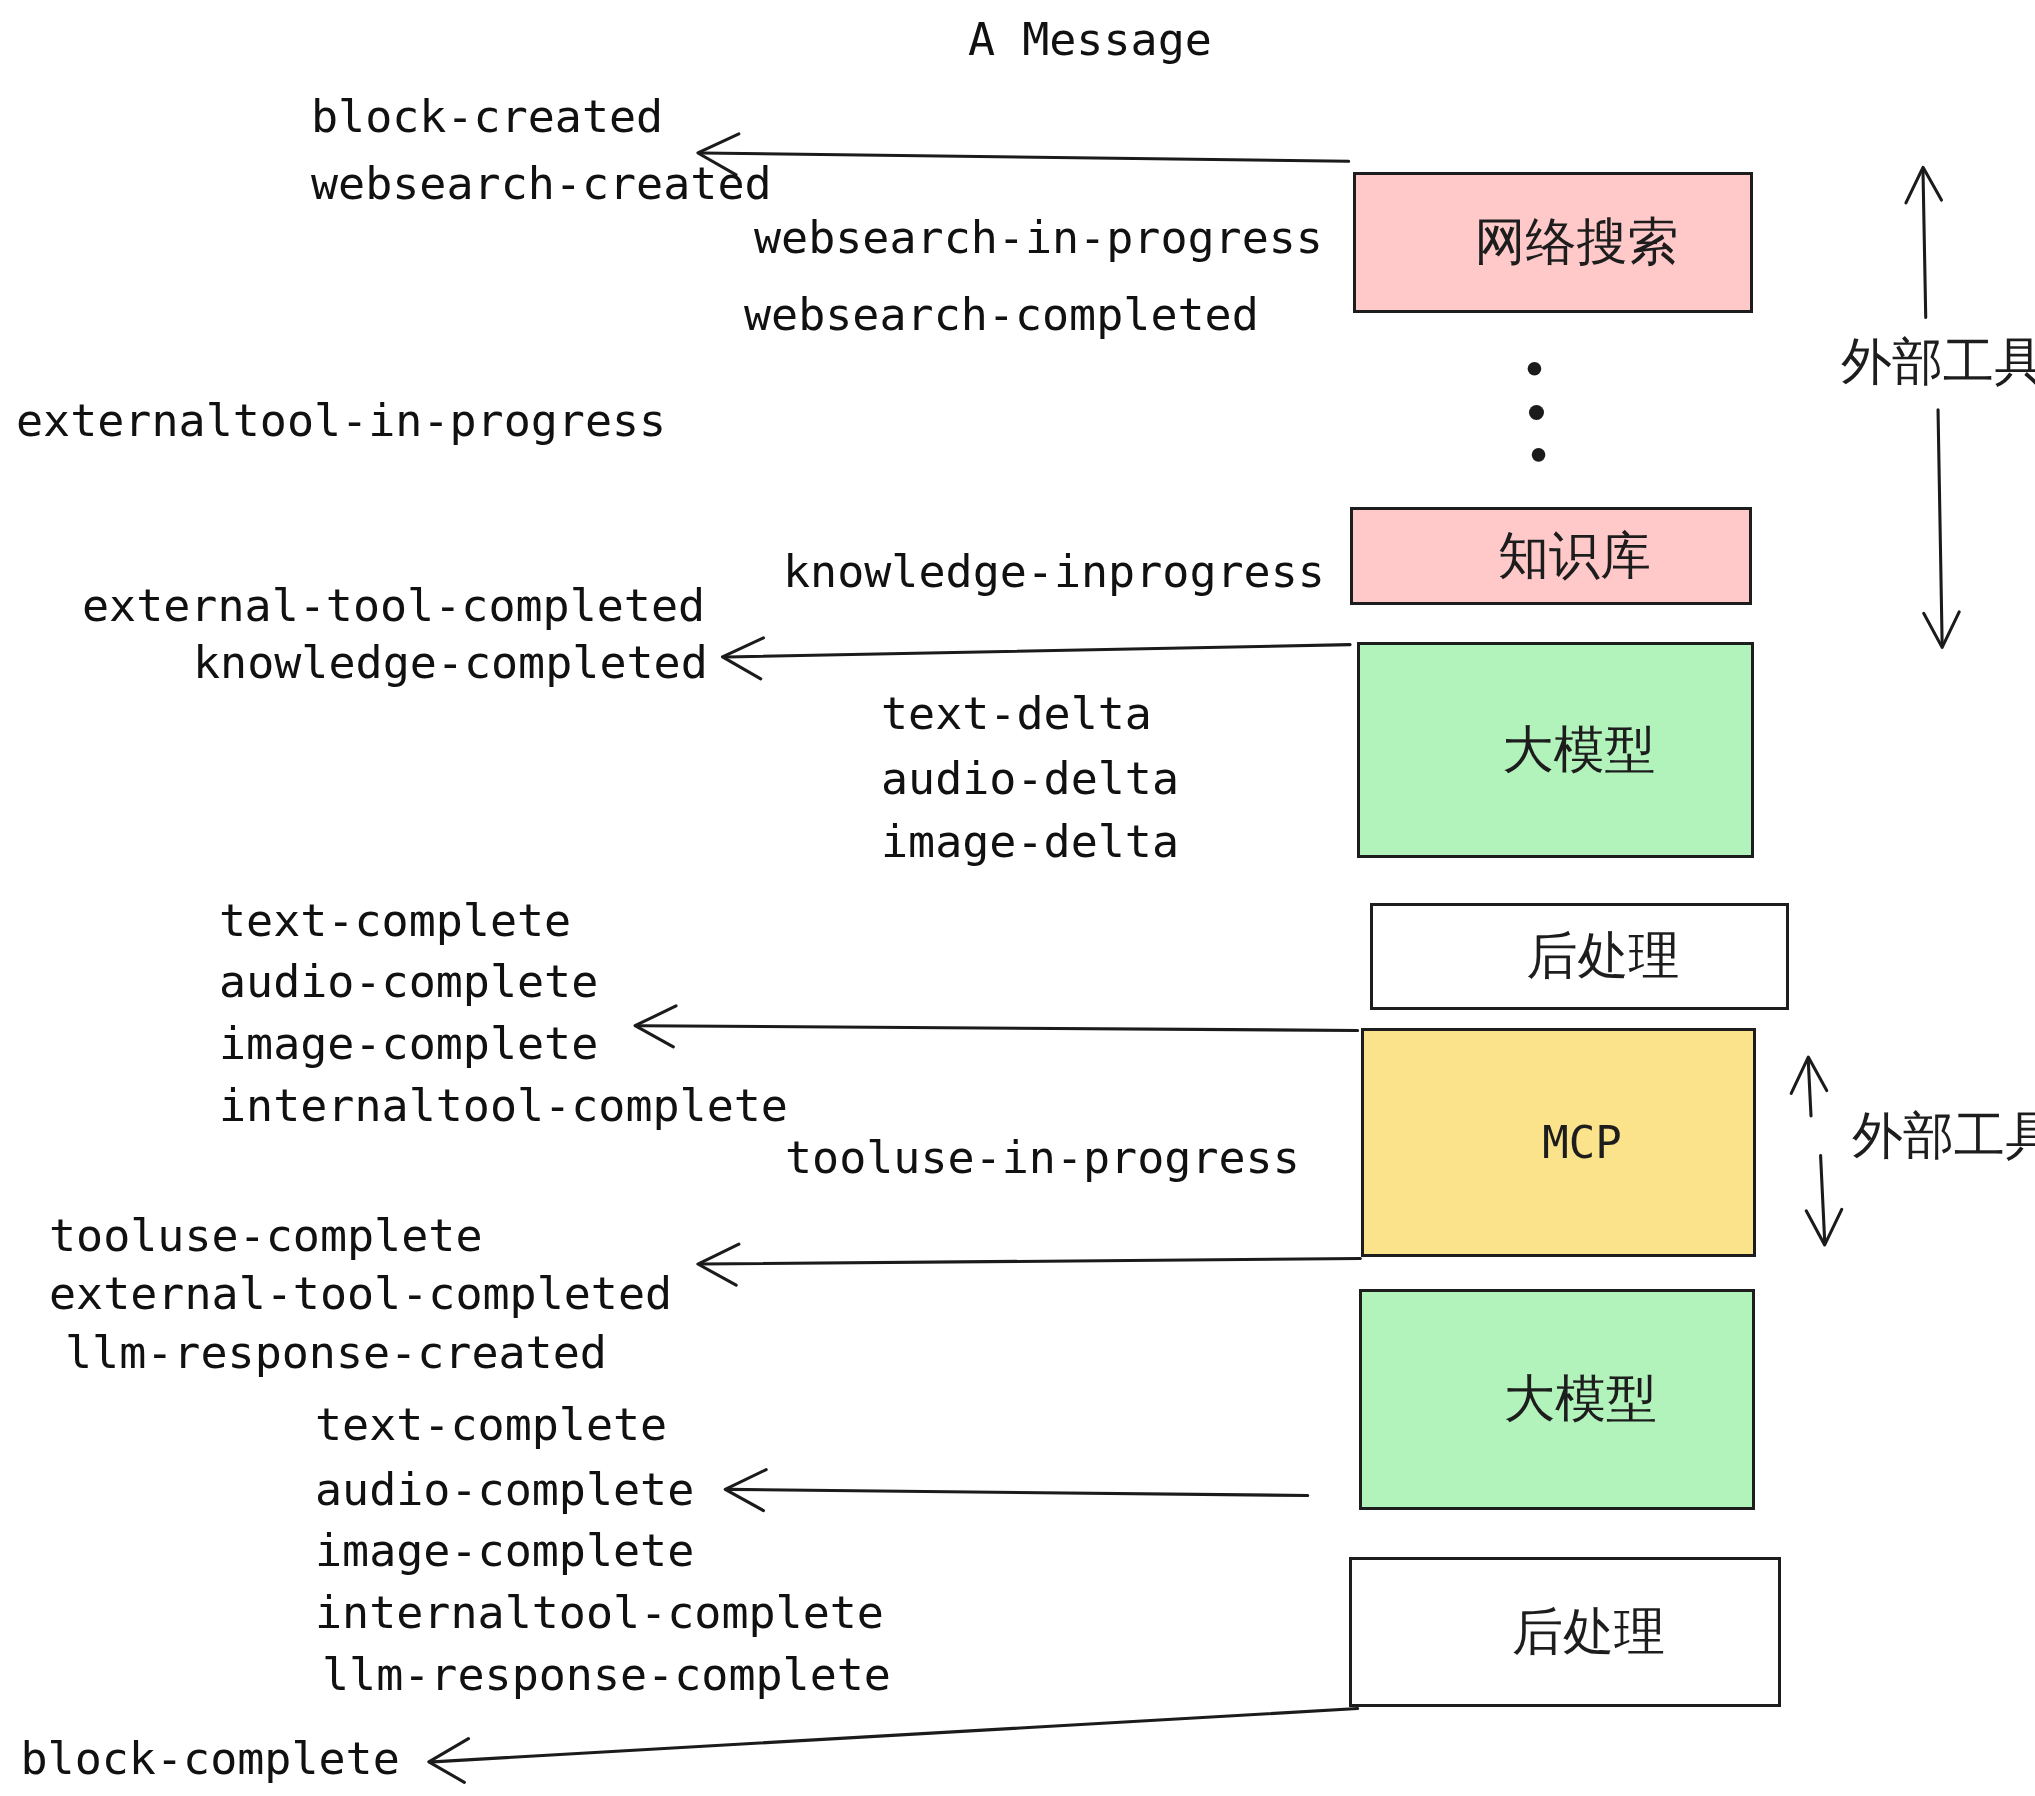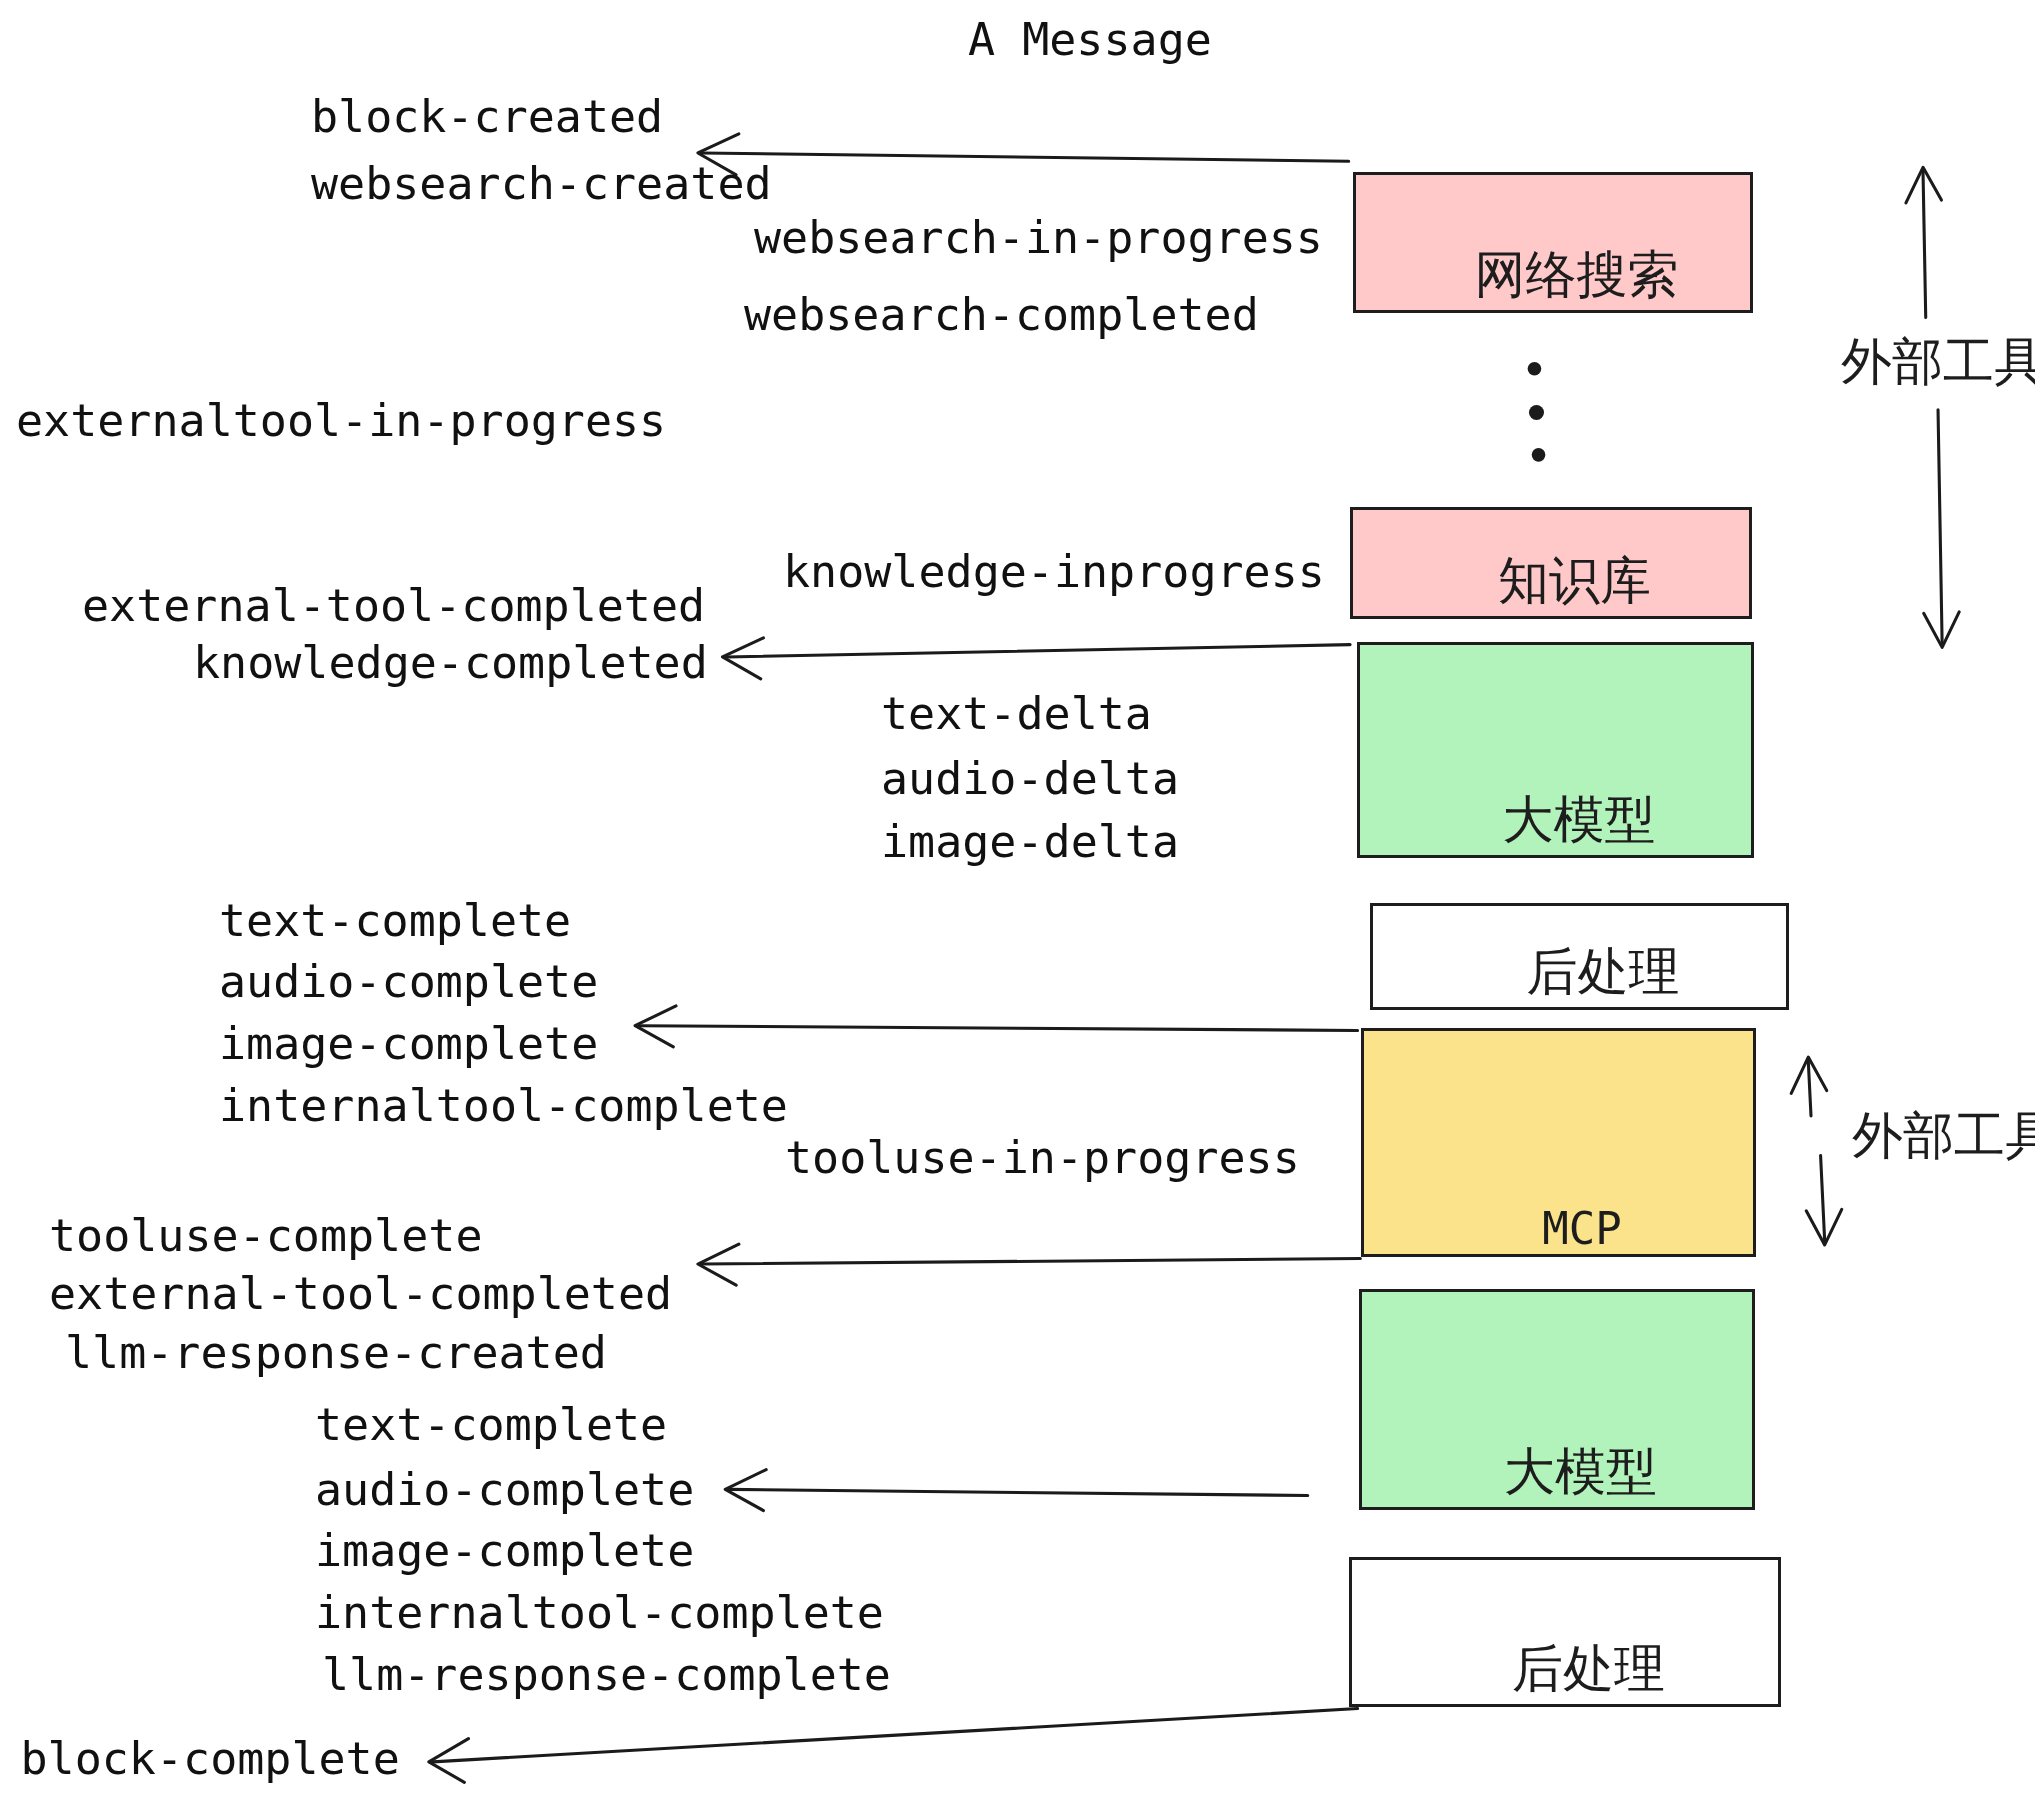--- a/index.html
+++ b/index.html
@@ -12,21 +12,21 @@
   .arrows{position:absolute;left:0;top:0;width:2035px;height:1796px;}
   .evt{
     position:absolute;font-size:45px;line-height:55px;white-space:nowrap;
     letter-spacing:0px;color:#111;
   }
   .title{
     position:absolute;font-size:45px;line-height:55px;white-space:nowrap;color:#111;text-align:center;
   }
   .box{
     position:absolute;box-sizing:border-box;border:3.4px solid #1d1d1d;
-    display:flex;align-items:flex-end;justify-content:center;
+    display:flex;align-items:center;justify-content:center;
     font-family:"DejaVu Sans","Liberation Sans",sans-serif;
     font-size:51px;color:#1d1d1d;padding-left:47px;
   }
   .box.mono{font-family:"DejaVu Sans Mono","Liberation Mono",monospace;font-size:44px;}
   .fill-pink{background:#ffc9c9;}
   .fill-green{background:#b2f2bb;}
   .fill-yellow{background:#fbe38c;}
   .fill-white{background:#ffffff;}
   .side{
     position:absolute;font-family:"DejaVu Sans","Liberation Sans",sans-serif;
@@ -101,21 +101,21 @@
   <div class="evt" style="left:315px;top:1397px;">text-complete</div>
   <div class="evt" style="left:315px;top:1462px;">audio-complete</div>
   <div class="evt" style="left:315px;top:1523px;">image-complete</div>
   <div class="evt" style="left:315px;top:1585px;">internaltool-complete</div>
   <div class="evt" style="left:322px;top:1647px;">llm-response-complete</div>
   <div class="evt" style="left:20.5px;top:1731px;">block-complete</div>
 
   <div class="box fill-pink" style="left:1353px;top:172px;width:400px;height:141px;">
       <span>网络搜索</span>
     </div>
-  <div class="box fill-pink" style="left:1350px;top:507px;width:402px;height:112px;">
+  <div class="box fill-pink" style="left:1350px;top:507px;width:402px;height:98px;">
       <span>知识库</span>
     </div>
   <div class="box fill-green" style="left:1357px;top:642px;width:397px;height:216px;">
       <span>大模型</span>
     </div>
   <div class="box fill-white" style="left:1370px;top:903px;width:419px;height:107px;">
       <span>后处理</span>
     </div>
   <div class="box fill-yellow mono" style="left:1361px;top:1028px;width:395px;height:229px;">
       <span>MCP</span>

